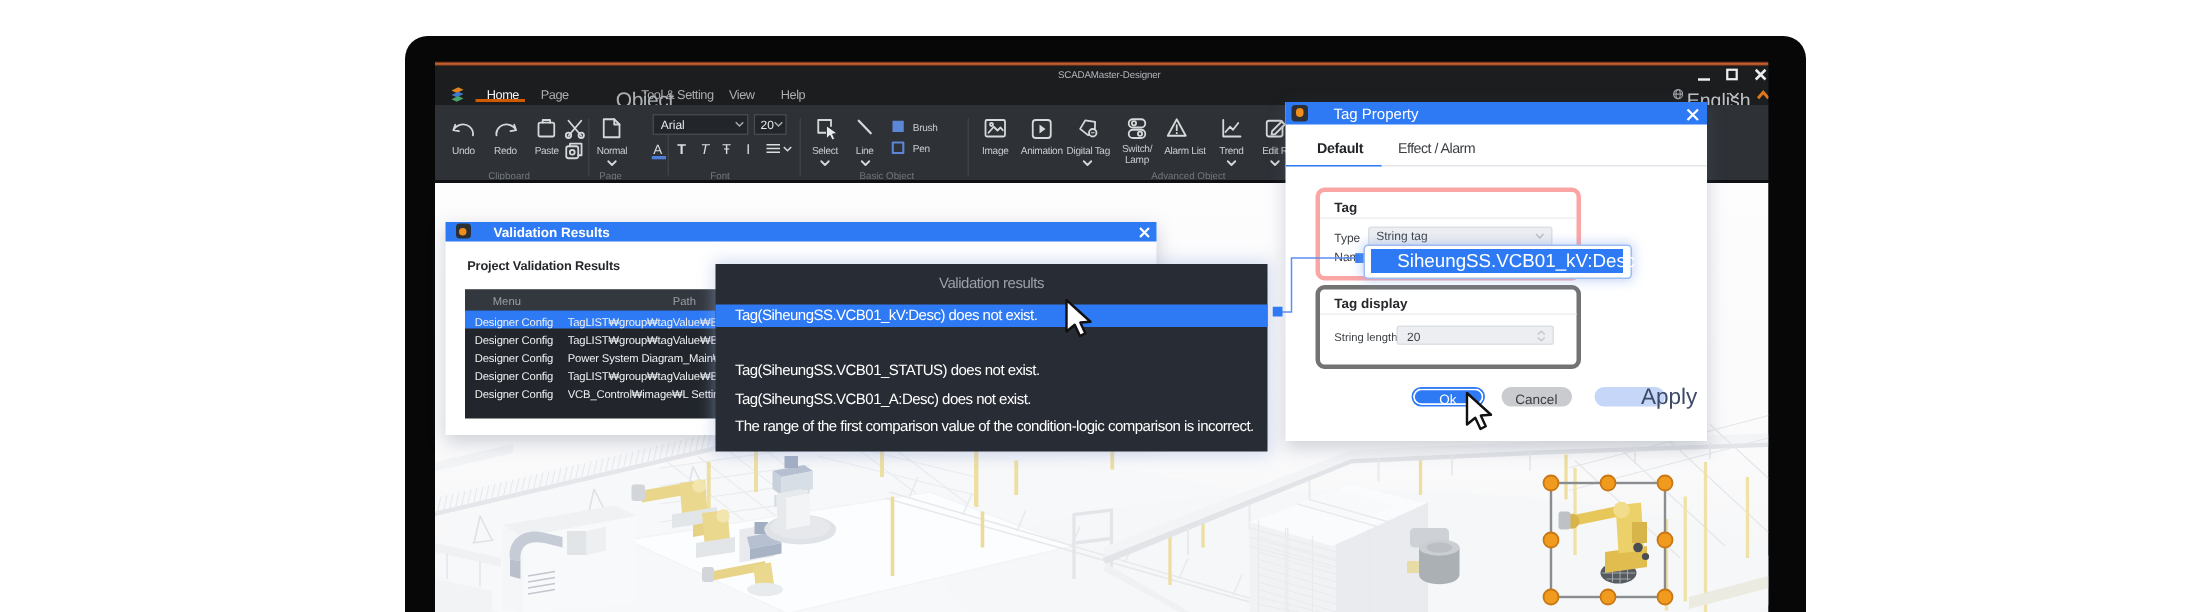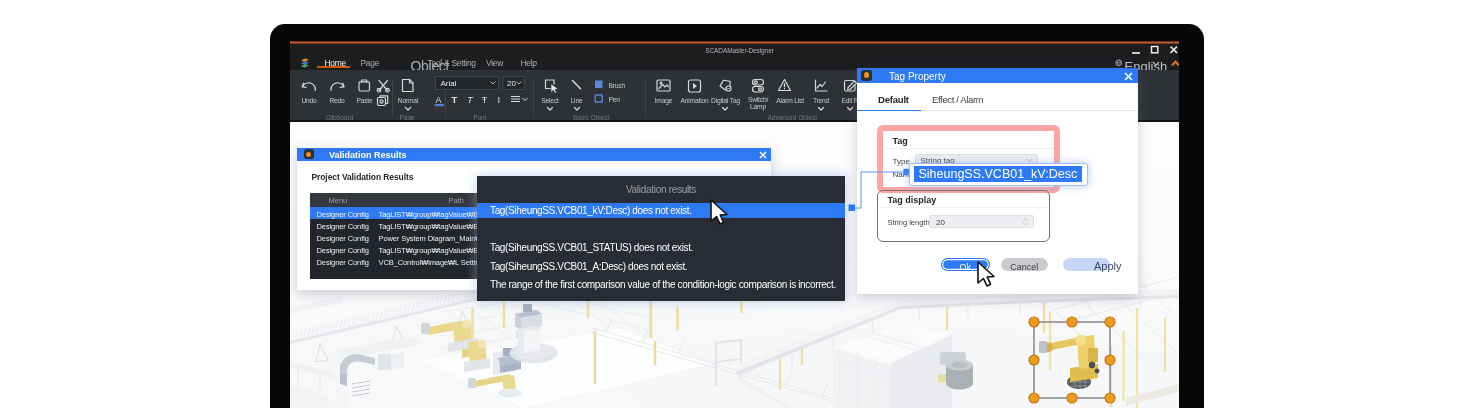--- a/index.html
+++ b/index.html
@@ -526,65 +526,65 @@
     <svg class="abs" style="left:267px;top:4px;" width="9" height="9" viewBox="0 0 9 9">
       <path d="M1 1 L8 8 M8 1 L1 8" stroke="#fff" stroke-width="1.5"></path>
     </svg>
   </div>
 
   <div class="abs" style="left:21px;top:26px;font-size:9.5px;font-weight:bold;letter-spacing:-0.2px;color:#222427;">Default</div>
   <div class="abs" style="left:75px;top:26px;font-size:9.5px;letter-spacing:-0.35px;color:#3c3f43;">Effect / Alarm</div>
   <div class="abs" style="left:0;top:42.5px;width:281px;height:1px;background:#e3e6ea;"></div>
   <div class="abs" style="left:0;top:42px;width:64px;height:1.5px;background:#2e7af5;"></div>
 
-  <div class="abs" style="left:19.5px;top:57px;width:171.5px;height:56px;border:6px solid #fca5a5;border-radius:6px;">
+  <div class="abs" style="left:19.5px;top:57px;width:171.5px;height:56px;border:3px solid #fca5a5;border-radius:6px;">
     <div class="abs" style="left:10px;top:5px;font-size:9px;font-weight:bold;color:#26282b;">Tag</div>
     <div class="abs" style="left:0;top:17.5px;width:171.5px;height:1px;background:#eef0f3;"></div>
     <div class="abs" style="left:10px;top:26px;font-size:8px;color:#3b3e42;">Type</div>
     <div class="abs" style="left:32px;top:23px;width:121px;height:11px;background:#eceef1;border:0.5px solid #dcdfe3;border-radius:2px;">
       <div class="abs" style="left:5px;top:1.5px;font-size:8px;color:#3b3e42;">String tag</div>
       <svg class="abs" style="left:110px;top:3px;" width="7" height="5" viewBox="0 0 7 5">
           <path d="M1 1 L3.5 3.6 L6 1" fill="none" stroke="#b9bcc0" stroke-width="1"></path>
         </svg>
     </div>
     <div class="abs" style="left:10px;top:39px;font-size:8px;color:#3b3e42;">Name</div>
   </div>
 
-  <div class="abs" style="left:19.5px;top:122px;width:171.5px;height:50px;border:1px solid #737373;border-radius:6px;">
+  <div class="abs" style="left:19.5px;top:122px;width:171.5px;height:50px;border:3px solid #737373;border-radius:6px;">
     <div class="abs" style="left:10px;top:4.5px;font-size:9px;font-weight:bold;color:#26282b;">Tag display</div>
     <div class="abs" style="left:0;top:16.5px;width:171.5px;height:1px;background:#eef0f3;"></div>
     <div class="abs" style="left:10px;top:27px;font-size:7.5px;color:#3b3e42;">String length</div>
     <div class="abs" style="left:51.5px;top:24.5px;width:103px;height:11px;background:#eceef1;border:0.5px solid #dcdfe3;border-radius:2px;">
       <div class="abs" style="left:6px;top:1.5px;font-size:8px;color:#3b3e42;">20</div>
       <svg class="abs" style="left:92px;top:1.5px;" width="7" height="8" viewBox="0 0 7 8">
         <path d="M1.2 3 L3.5 0.8 L5.8 3" fill="none" stroke="#c3c6ca" stroke-width="0.9"></path>
         <path d="M1.2 5 L3.5 7.2 L5.8 5" fill="none" stroke="#c3c6ca" stroke-width="0.9"></path>
       </svg>
     </div>
   </div>
 
   <div class="abs" style="left:84px;top:190px;width:48.5px;height:13.5px;background:#2e7af5;border:1px solid #2e7af5;border-radius:7.5px;text-align:center;box-sizing:border-box;box-shadow:inset 0 0 0 1.2px #ffffff;line-height:11.5px;">
     <span style="font-size:9px;color:#fff;">Ok</span>
   </div>
   <div class="abs" style="left:144px;top:190px;width:46.5px;height:13.5px;background:#c9cbce;border-radius:7.5px;text-align:center;line-height:13.5px;">
     <span style="font-size:9px;color:#3a3d40;">Cancel</span>
   </div>
   <div class="abs" style="left:206px;top:190px;width:47px;height:13.5px;background:#c6d6f8;border-radius:7.5px;text-align:center;line-height:13.5px;">
-    <span style="font-size:11px;color:#3c4a66;margin-left:31px;">Apply</span>
+    <span style="font-size:15px;color:#3c4a66;margin-left:31px;">Apply</span>
   </div>
 </div>
 
 <svg class="abs" style="left:846px;top:165px;" width="70" height="50" viewBox="0 0 70 50">
   <path d="M6 43 L15 43 L15 7 L60 7" fill="none" stroke="#5b8ef0" stroke-width="1"></path>
   <rect x="2.5" y="39.5" width="6.5" height="6.5" fill="#2e7af5"></rect>
   <rect x="57.5" y="3.8" width="6.5" height="6.5" fill="#2e7af5"></rect>
 </svg>
 <div class="abs" id="callout" style="left:909px;top:162.5px;width:177px;height:21px;background:#fff;border:1.5px solid #9cbdf2;border-radius:3px;box-shadow:0 0 7px 1.5px rgba(140,170,235,.45);">
   <div class="abs" style="left:3.5px;top:2.5px;width:168px;height:15.5px;background:#2e7af5;">
-    <div style="font-size:12.5px;color:#fff;padding-left:5px;padding-top:0.5px;white-space:nowrap;">SiheungSS.VCB01_kV:Desc</div>
+    <div style="font-size:12.5px;color:#fff;padding-left:18px;padding-top:0.5px;white-space:nowrap;">SiheungSS.VCB01_kV:Desc</div>
   </div>
 </div>
 
 <svg class="abs" style="left:707px;top:198px;" width="22" height="30" viewBox="0 0 22 30">
   <path d="M4 2 L4 23 L9.5 18.5 L13 26 L16.5 24.2 L13.2 17 L20 16.5 Z" fill="#ffffff" stroke="#111" stroke-width="1.6" stroke-linejoin="round"></path>
 </svg>
 <svg class="abs" style="left:974px;top:260px;" width="22" height="30" viewBox="0 0 22 30">
   <path d="M4 2 L4 23 L9.5 18.5 L13 26 L16.5 24.2 L13.2 17 L20 16.5 Z" fill="#ffffff" stroke="#111" stroke-width="1.6" stroke-linejoin="round"></path>
 </svg>
 

